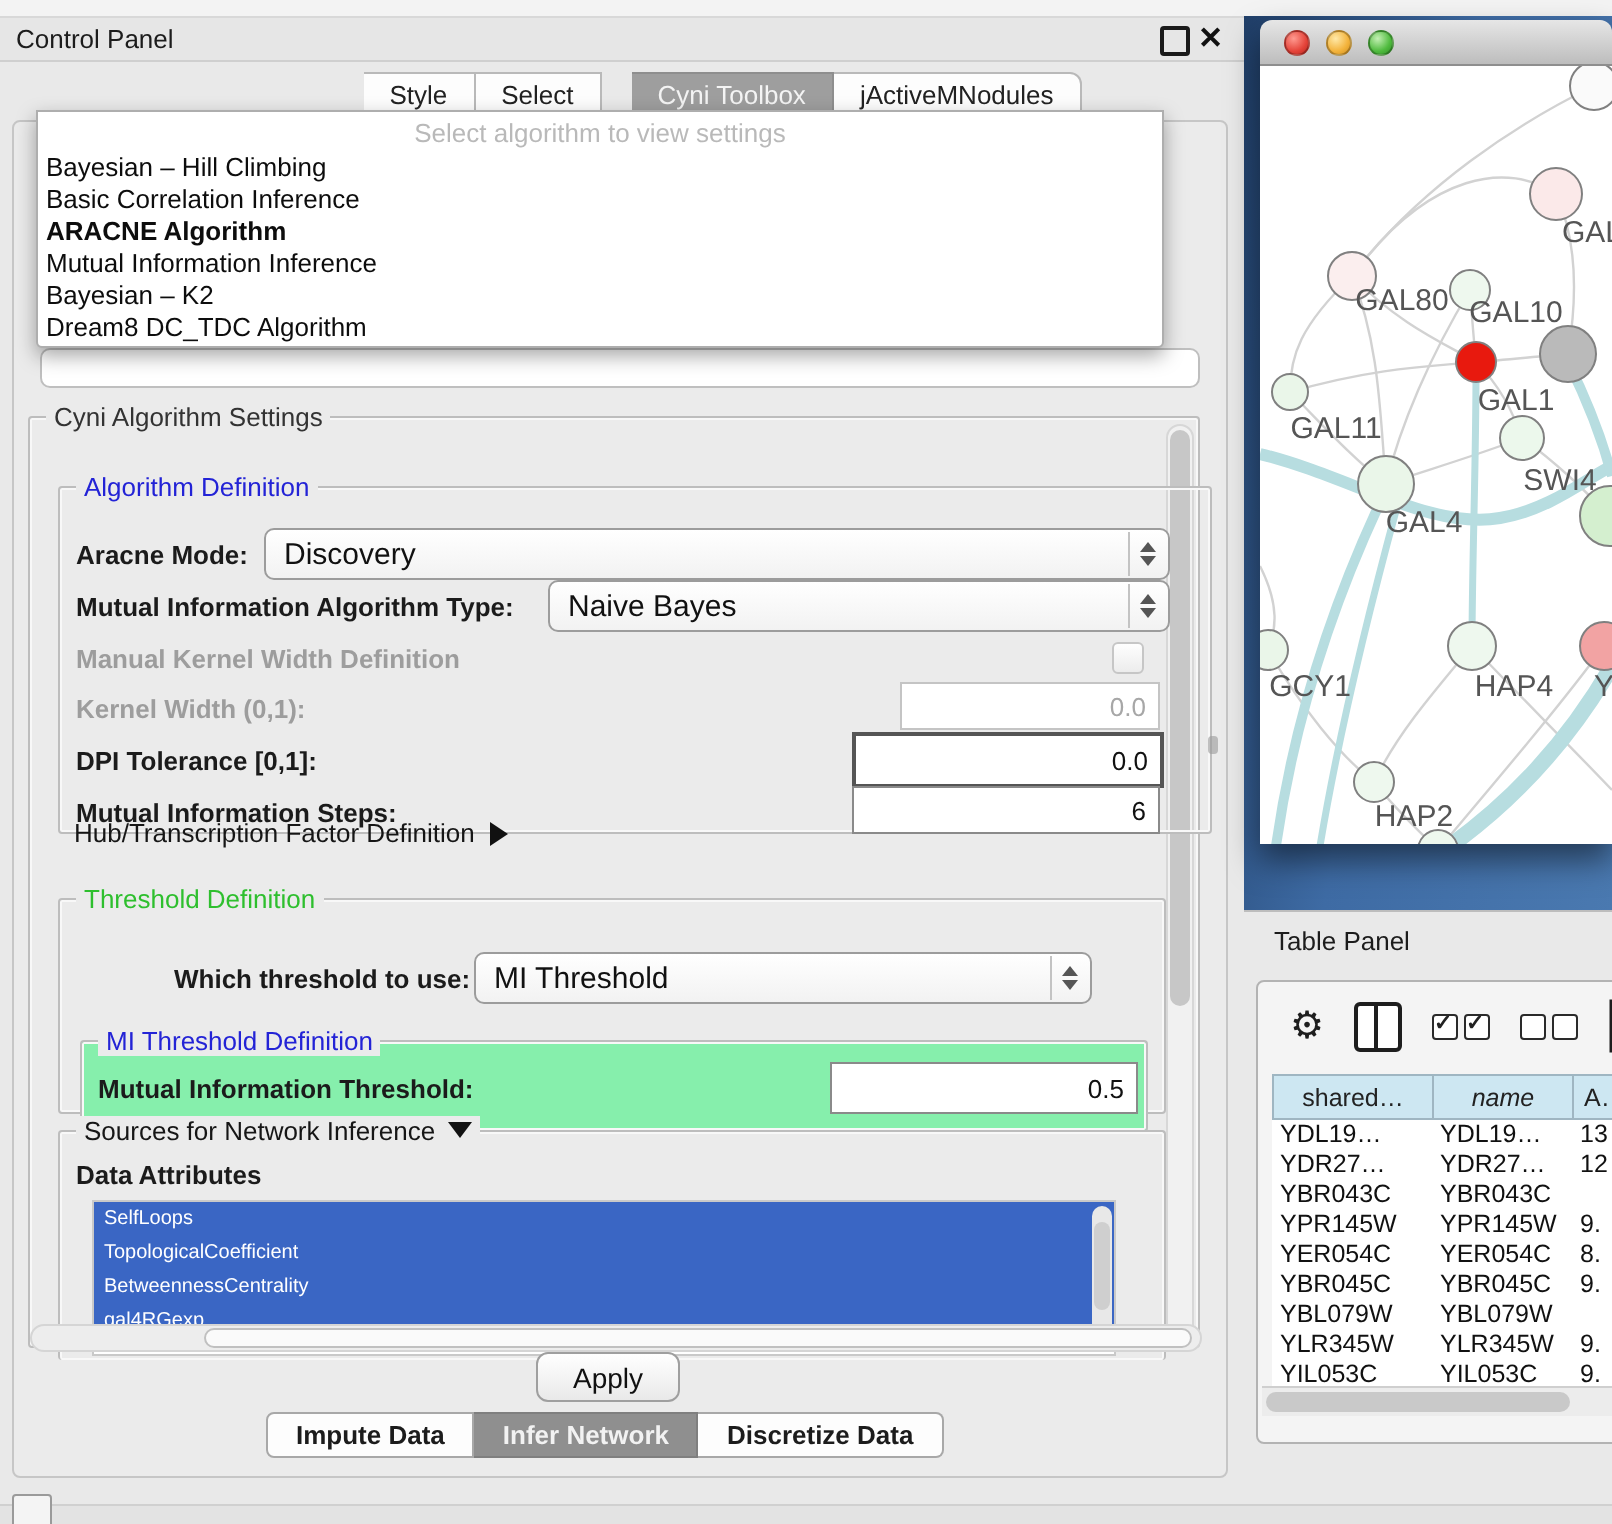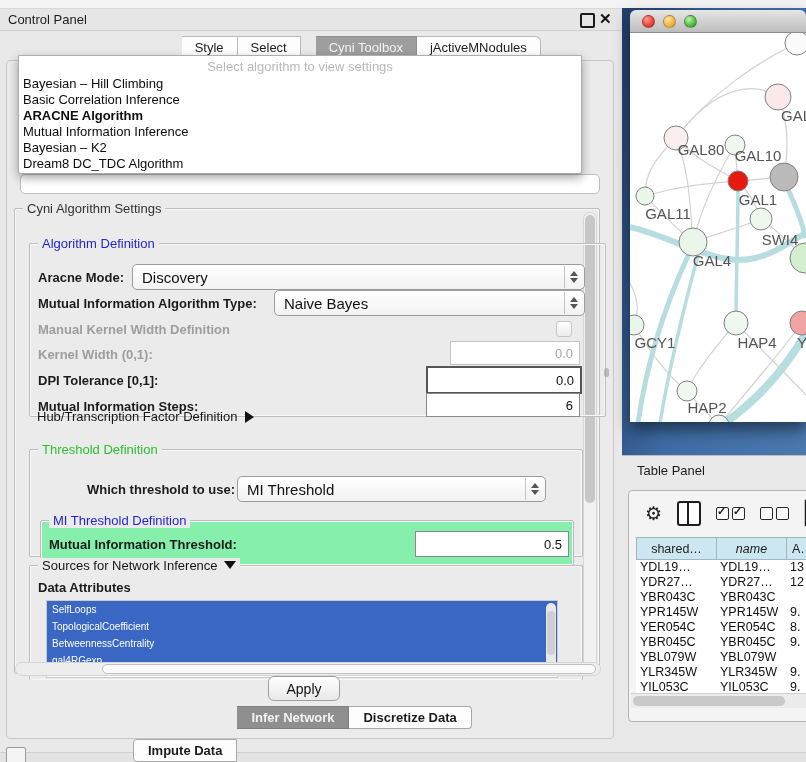--- a/index.html
+++ b/index.html
@@ -44,21 +44,21 @@
   .arrow-down{display:inline-block;width:0;height:0;border-left:6px solid transparent;border-right:6px solid transparent;border-top:8px solid #111;margin-left:6px;vertical-align:1px;}
   .attr-list{position:absolute;background:#fff;border:1px solid #c9c9c9;overflow:hidden;}
   .attr-item{background:var(--sel,#3a66c4);color:#fff;font-size:10px;line-height:17px;padding-left:5px;}
   .vscroll{position:absolute;background:#f1f1f1;border:1px solid #d7d7d7;border-radius:7px;}
   .vthumb{position:absolute;left:1px;right:1px;background:#c7c7c7;border-radius:6px;}
   .hscroll{position:absolute;background:#ededed;border:1px solid #d5d5d5;border-radius:7px;}
   .hthumb{position:absolute;top:1px;bottom:1px;background:#fafafa;border:1px solid #c0c0c0;border-radius:6px;}
   .apply-btn{left:268px;top:676px;width:70px;height:23px;background:linear-gradient(#ffffff,#e9e9e9);border:1px solid #9f9f9f;border-radius:6px;font-size:14px;color:#111;display:flex;align-items:center;justify-content:center;}
   .btabbar{left:133px;top:706px;height:23px;display:flex;z-index:5;}
   .btab{background:#fdfdfd;border:1px solid #a8a8a8;border-left:none;padding:0 14px;font-size:13px;font-weight:bold;color:#1c1c1c;display:flex;align-items:center;height:21px;}
-  .btab:first-child{border-left:1px solid #a8a8a8;border-radius:4px 0 0 4px;margin-top:33px;}
+  .btab:first-child{border-left:1px solid #a8a8a8;border-radius:4px 0 0 4px;}
   .btab:last-child{border-radius:0 4px 4px 0;}
   .btab.selected{background:#8f8f8f;color:#f2f2f2;border-color:#7f7f7f;}
   .splitter-dot{left:604px;top:368px;width:5px;height:9px;background:#9a9a9a;border-radius:2px;opacity:.6;}
   
   .desktop{left:622px;top:8px;width:184px;height:447px;background:linear-gradient(100deg,var(--desk1,#203f69) 0%,var(--desk2,#3e6ba4) 45%,#4a79b0 100%);}
   .net-window{left:630px;top:10px;width:176px;height:412px;border-radius:6px 6px 0 0;box-shadow:0 8px 16px rgba(0,0,0,.5);overflow:hidden;}
   .net-titlebar{height:22px;background:linear-gradient(#e6e6e6,#bdbdbd);border-bottom:1px solid #8e8e8e;display:flex;align-items:center;padding-left:12px;gap:8px;}
   .light{width:13px;height:13px;border-radius:50%;border:1px solid rgba(0,0,0,.25);box-sizing:border-box;}
   .light.red{background:radial-gradient(circle at 35% 30%,#ff9a90,#e5443a 60%,#b7271f);}
   .light.yellow{background:radial-gradient(circle at 35% 30%,#ffe9a8,#f3b33c 60%,#cd8f1f);}

